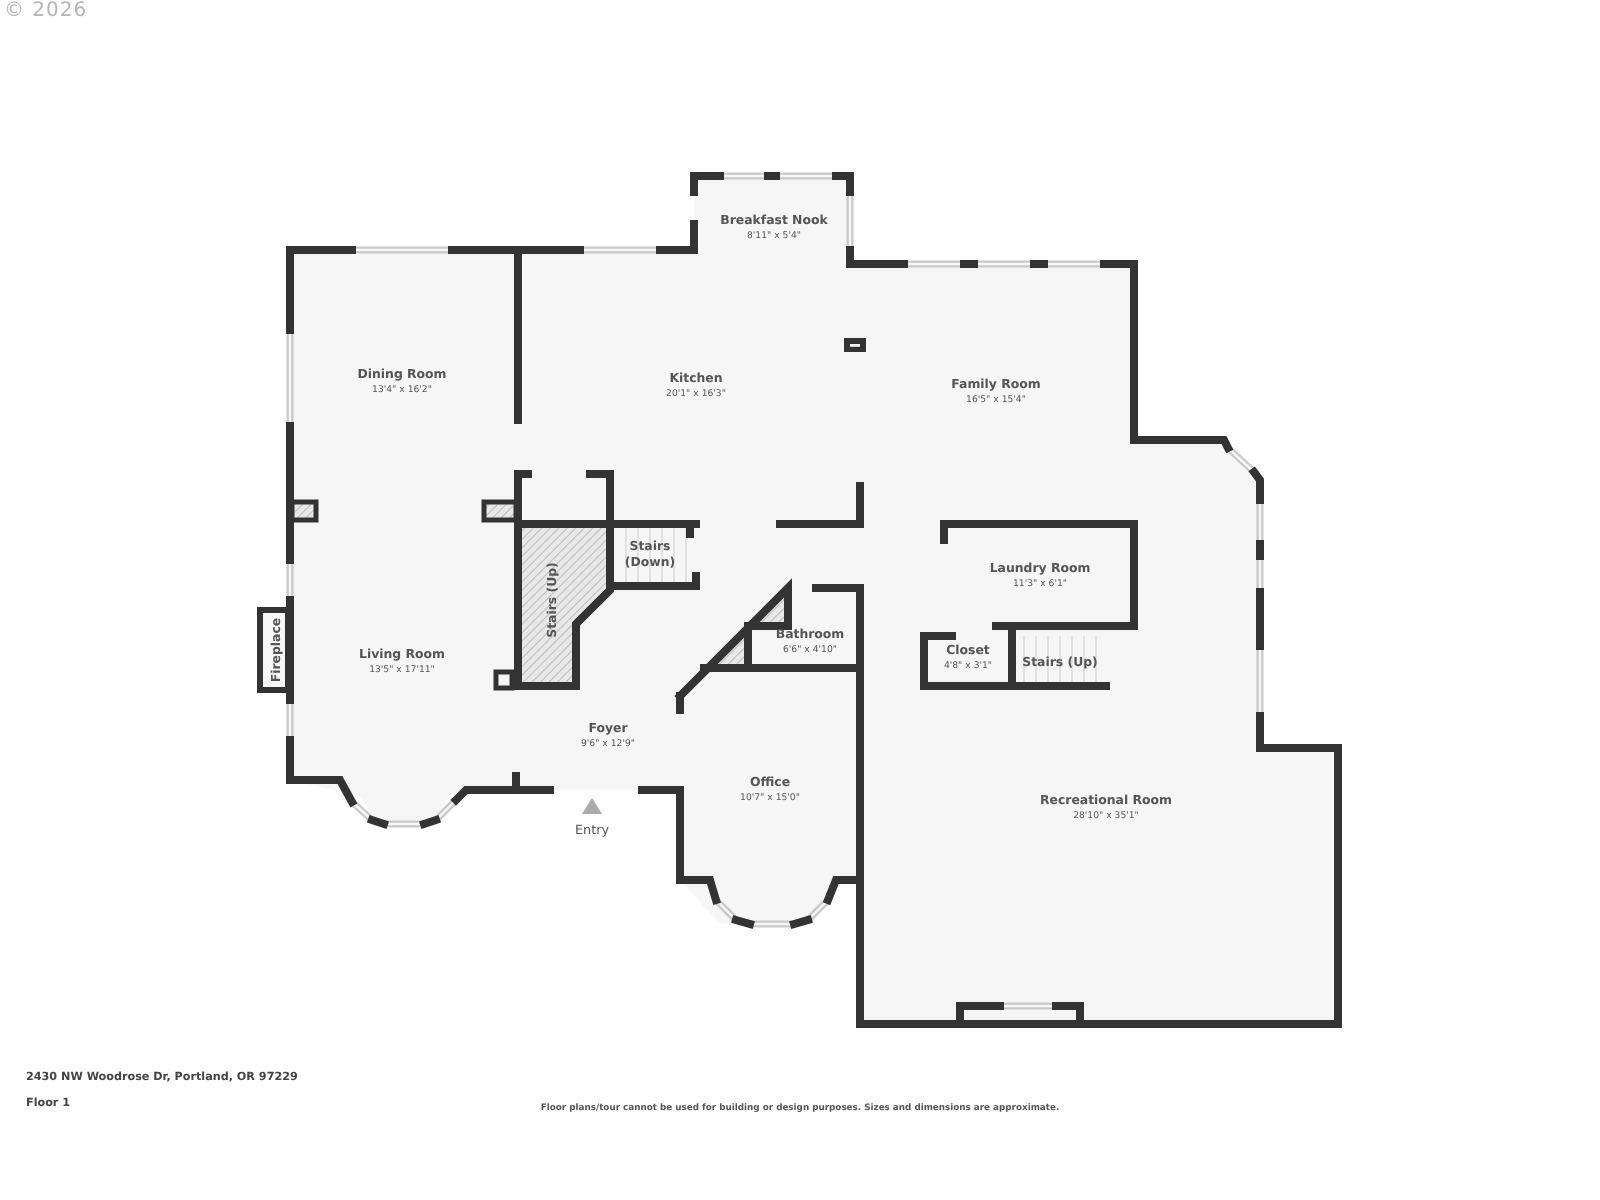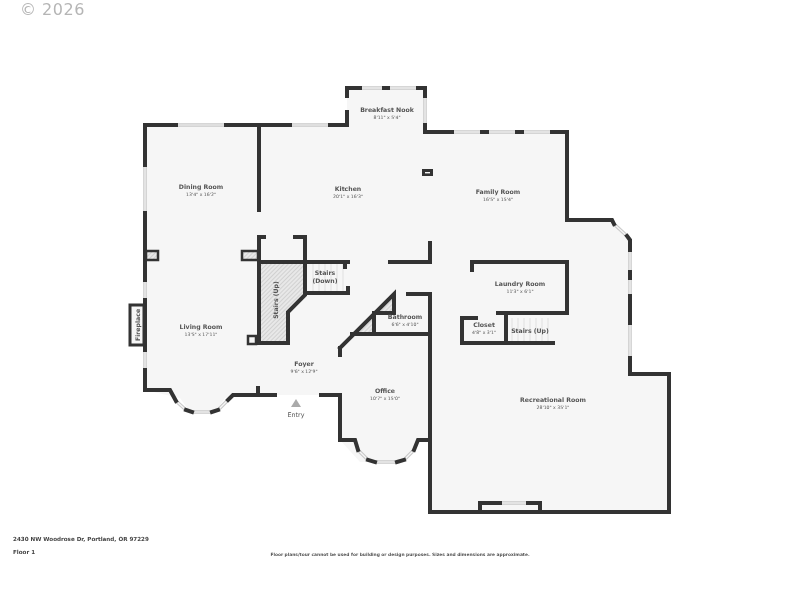--- a/index.html
+++ b/index.html
@@ -1,17 +1,17 @@
 <!DOCTYPE html>
 <html><head>
 <meta charset="utf-8">
 <style>
   html, body { margin: 0; padding: 0; background: #ffffff; }
   body { width: 800px; height: 600px; position: relative; overflow: hidden; font-family: "DejaVu Sans", sans-serif; }
-  .copyright { position: absolute; left: 20px; top: 0px; font-size: 16px; color: #b5b5b5; letter-spacing: 0.5px; font-family: "DejaVu Sans", sans-serif; }
+  .copyright { position: absolute; left: 2px; top: 0px; font-size: 10px; color: #b5b5b5; letter-spacing: 0.5px; font-family: "DejaVu Sans", sans-serif; }
   svg.plan { position: absolute; left: 0; top: 0; }
   .room-name { font-family: "DejaVu Sans", sans-serif; font-size: 6.2px; font-weight: bold; fill: #555555; text-anchor: middle; }
   .room-dim { font-family: "DejaVu Sans", sans-serif; font-size: 4.6px; fill: #555555; text-anchor: middle; }
   .entry-label { font-family: "DejaVu Sans", sans-serif; font-size: 6.4px; fill: #555555; text-anchor: middle; }
   .footer-address { position: absolute; left: 13px; top: 536px; font-size: 5.6px; font-weight: bold; color: #444; }
   .footer-floor { position: absolute; left: 13px; top: 549px; font-size: 5.6px; font-weight: bold; color: #444; }
   .footer-disclaimer { position: absolute; left: 0; width: 800px; top: 552px; text-align: center; font-size: 4.4px; font-weight: bold; color: #555; }
   .wall { stroke: #333333; stroke-width: 4; fill: none; stroke-linecap: square; stroke-linejoin: miter; }
   .win { stroke: #c9c9c9; stroke-width: 3.5; fill: none; }
   .win-in { stroke: #f6f6f6; stroke-width: 1.2; fill: none; }

